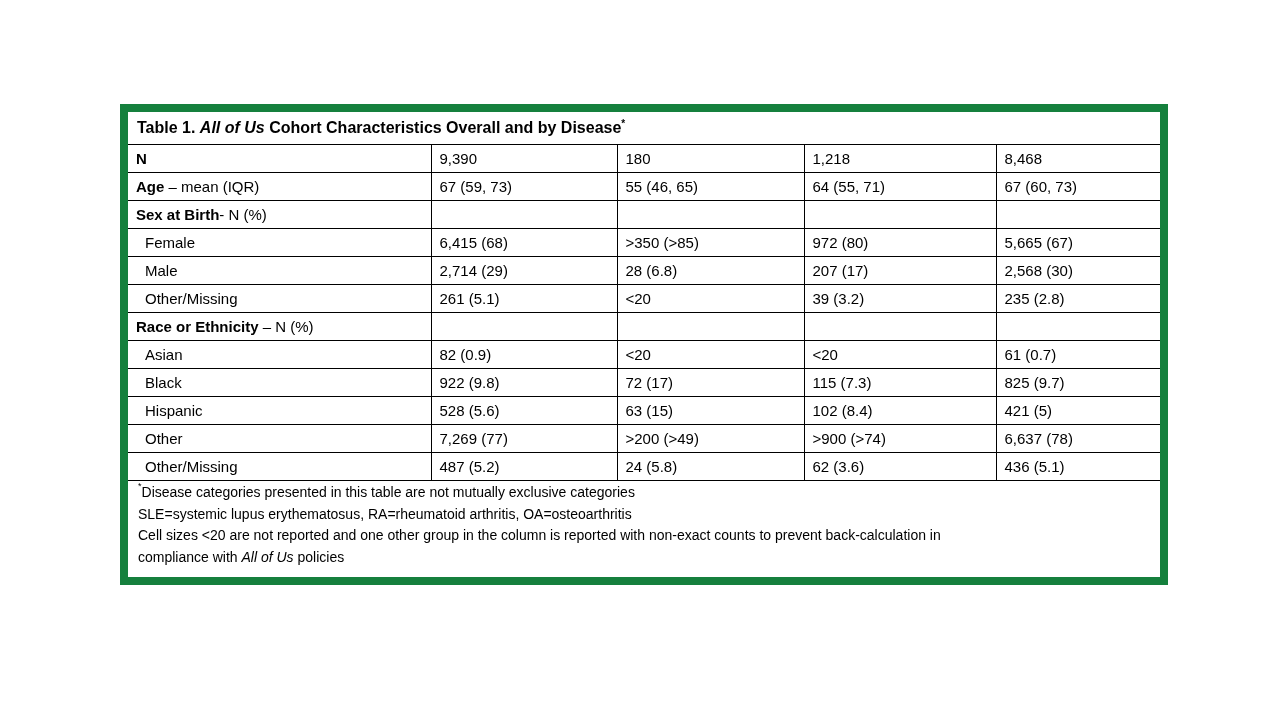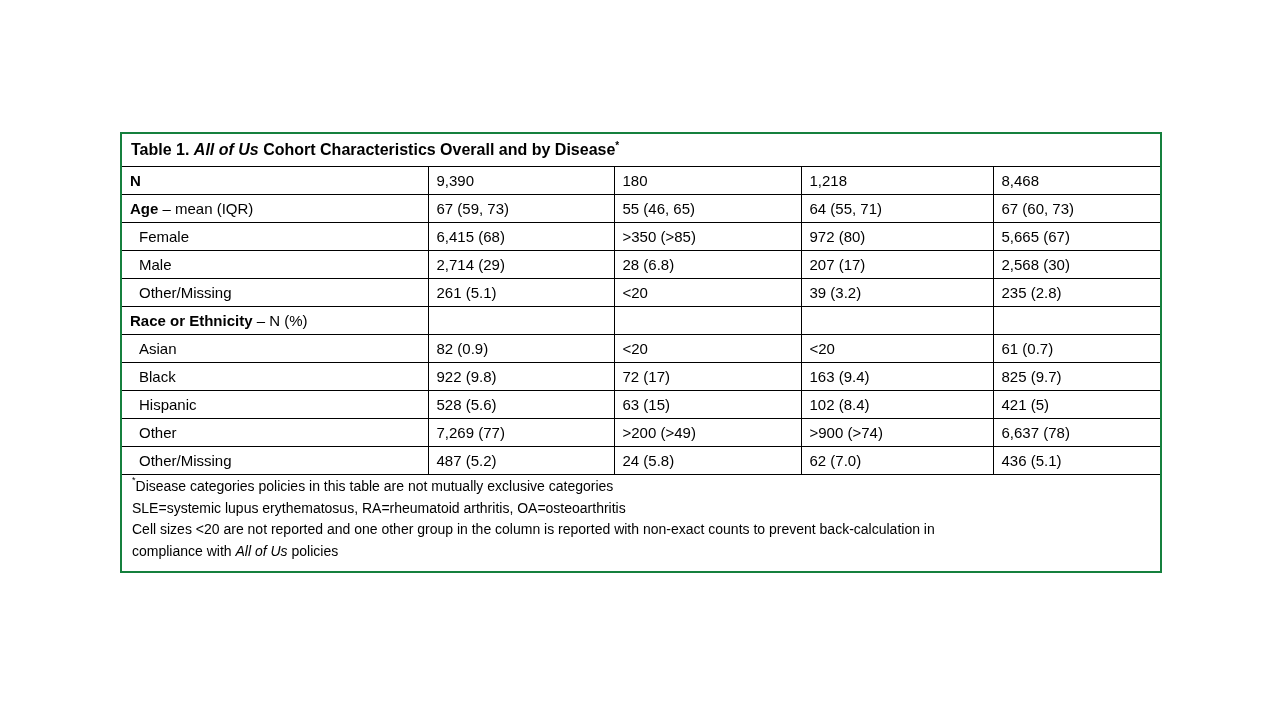--- a/index.html
+++ b/index.html
@@ -6,25 +6,25 @@
   body {
     width: 1280px; height: 720px;
     background: #ffffff;
     font-family: "Liberation Sans", sans-serif;
     color: #000000;
     overflow: hidden;
   }
   .slide { position: relative; width: 1280px; height: 720px; background: #ffffff; }
 
   table.cohort {
-    position: absolute; left: 120px; top: 132px;
+    position: absolute; left: 120px; top: 104px;
     width: 1040px;
     border-collapse: collapse;
     table-layout: fixed;
-    border: 2px solid #15803d;
+    border: 8px solid #15803d;
   }
   td {
     border: 1px solid #000000;
     padding: 1px 8px;
     font-size: 15px;
     height: 25px;
     vertical-align: middle;
     white-space: nowrap;
     overflow: hidden;
   }
@@ -70,20 +70,27 @@
       </tr>
 
       <tr>
         <td><span class="b">Age</span><span> – mean (IQR)</span></td>
         <td>67 (59, 73)</td>
         <td>55 (46, 65)</td>
         <td>64 (55, 71)</td>
         <td>67 (60, 73)</td>
       </tr>
 
+      <tr>
+        <td><span class="b">Sex at Birth</span><span>- N (%)</span></td>
+        <td></td>
+        <td></td>
+        <td></td>
+        <td></td>
+      </tr>
 
       <tr>
         <td class="indent"><span>Female</span></td>
         <td>6,415 (68)</td>
         <td>&gt;350 (&gt;85)</td>
         <td>972 (80)</td>
         <td>5,665 (67)</td>
       </tr>
 
       <tr>
@@ -115,21 +122,21 @@
         <td>82 (0.9)</td>
         <td>&lt;20</td>
         <td>&lt;20</td>
         <td>61 (0.7)</td>
       </tr>
 
       <tr>
         <td class="indent"><span>Black</span></td>
         <td>922 (9.8)</td>
         <td>72 (17)</td>
-        <td>163 (9.4)</td>
+        <td>115 (7.3)</td>
         <td>825 (9.7)</td>
       </tr>
 
       <tr>
         <td class="indent"><span>Hispanic</span></td>
         <td>528 (5.6)</td>
         <td>63 (15)</td>
         <td>102 (8.4)</td>
         <td>421 (5)</td>
       </tr>
@@ -140,27 +147,27 @@
         <td>7,269 (77)</td>
         <td>&gt;200 (&gt;49)</td>
         <td>&gt;900 (&gt;74)</td>
         <td>6,637 (78)</td>
       </tr>
 
       <tr>
         <td class="indent"><span>Other/Missing</span></td>
         <td>487 (5.2)</td>
         <td>24 (5.8)</td>
-        <td>62 (7.0)</td>
+        <td>62 (3.6)</td>
         <td>436 (5.1)</td>
       </tr>
 
       <tr>
         <td colspan="5" class="footnote-cell">
-          <div><sup class="star">*</sup><span>Disease categories policies in this table are not mutually exclusive categories</span></div>
+          <div><sup class="star">*</sup><span>Disease categories presented in this table are not mutually exclusive categories</span></div>
           <div>SLE=systemic lupus erythematosus, RA=rheumatoid arthritis, OA=osteoarthritis</div>
           <div>Cell sizes &lt;20 are not reported and one other group in the column is reported with non-exact counts to prevent back-calculation in</div>
           <div><span>compliance with </span><span class="i">All of Us</span><span> policies</span></div>
         </td>
       </tr>
     </tbody>
   </table>
 </div>
 
 </body></html>

